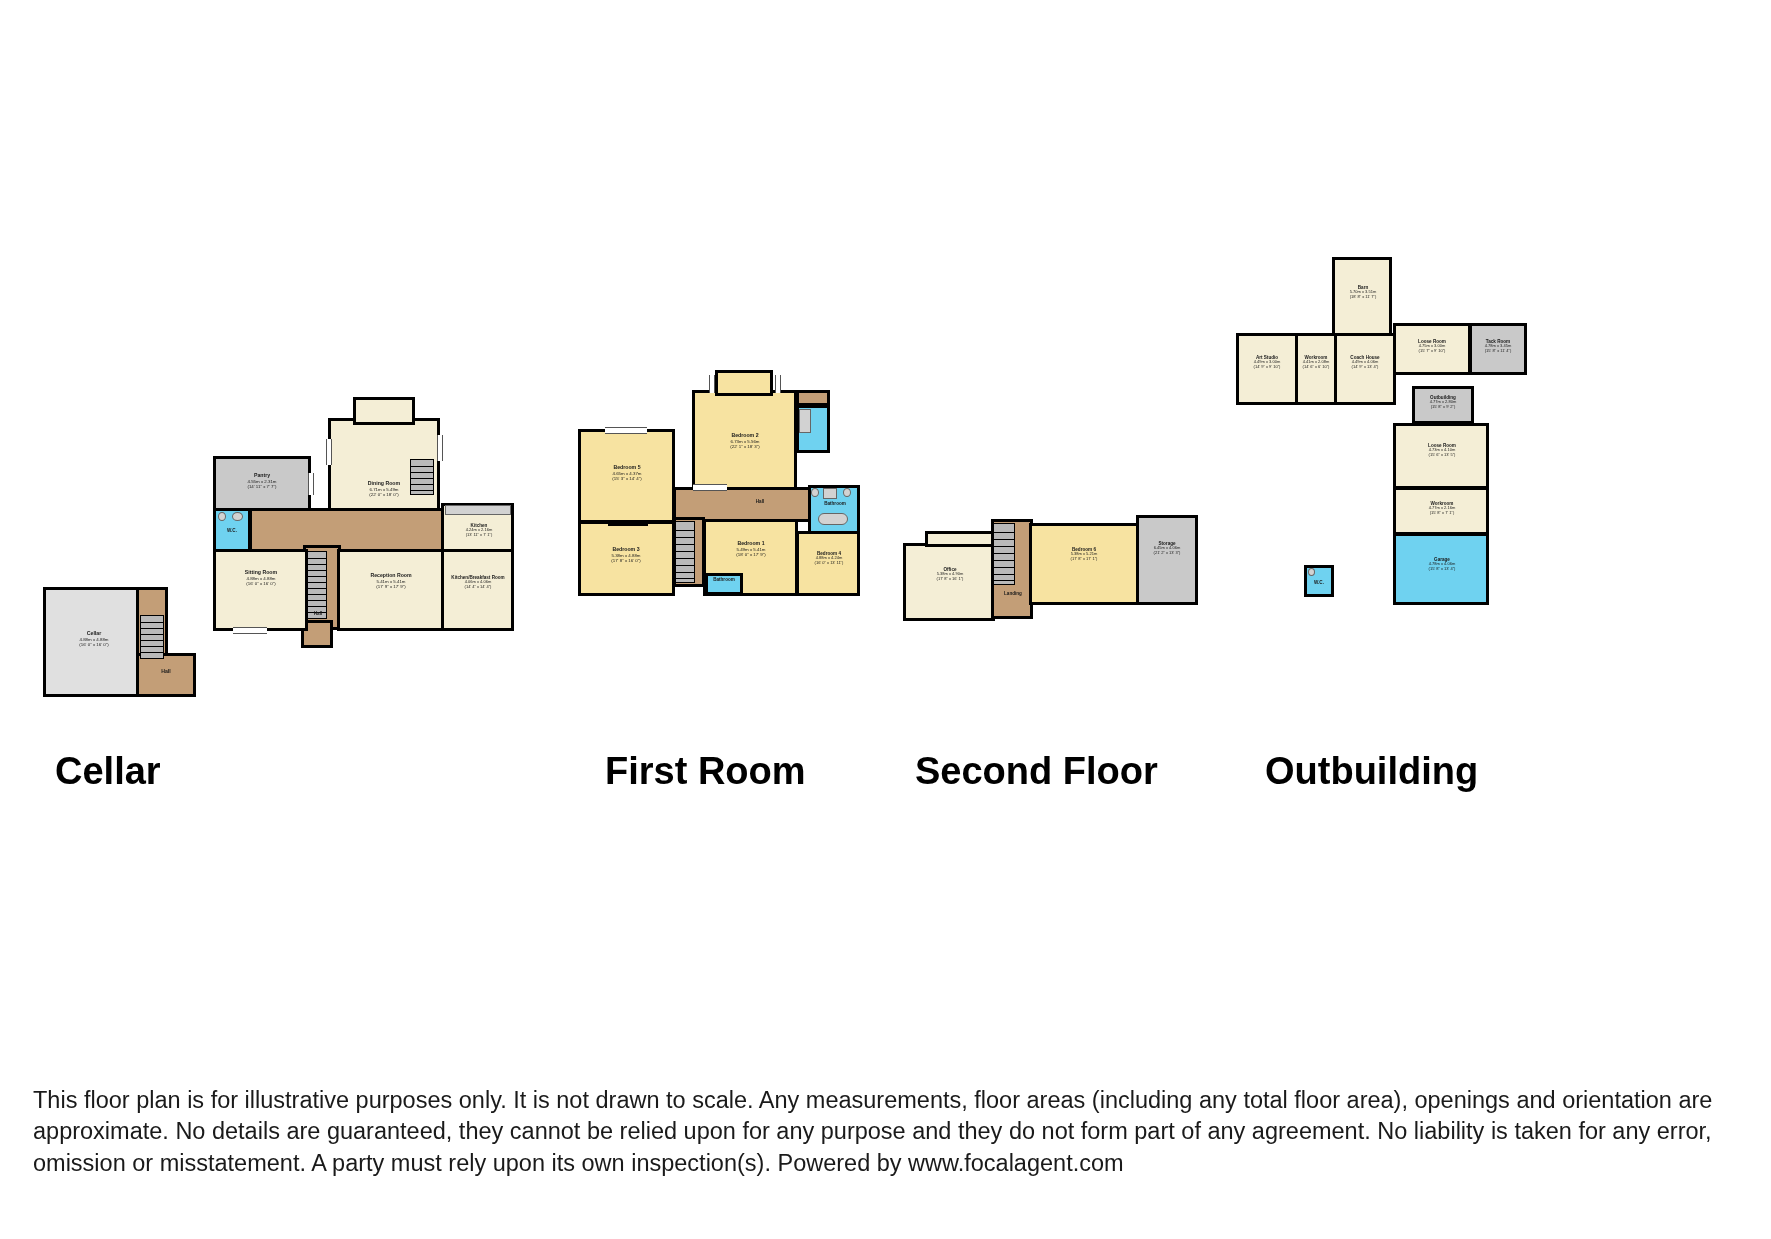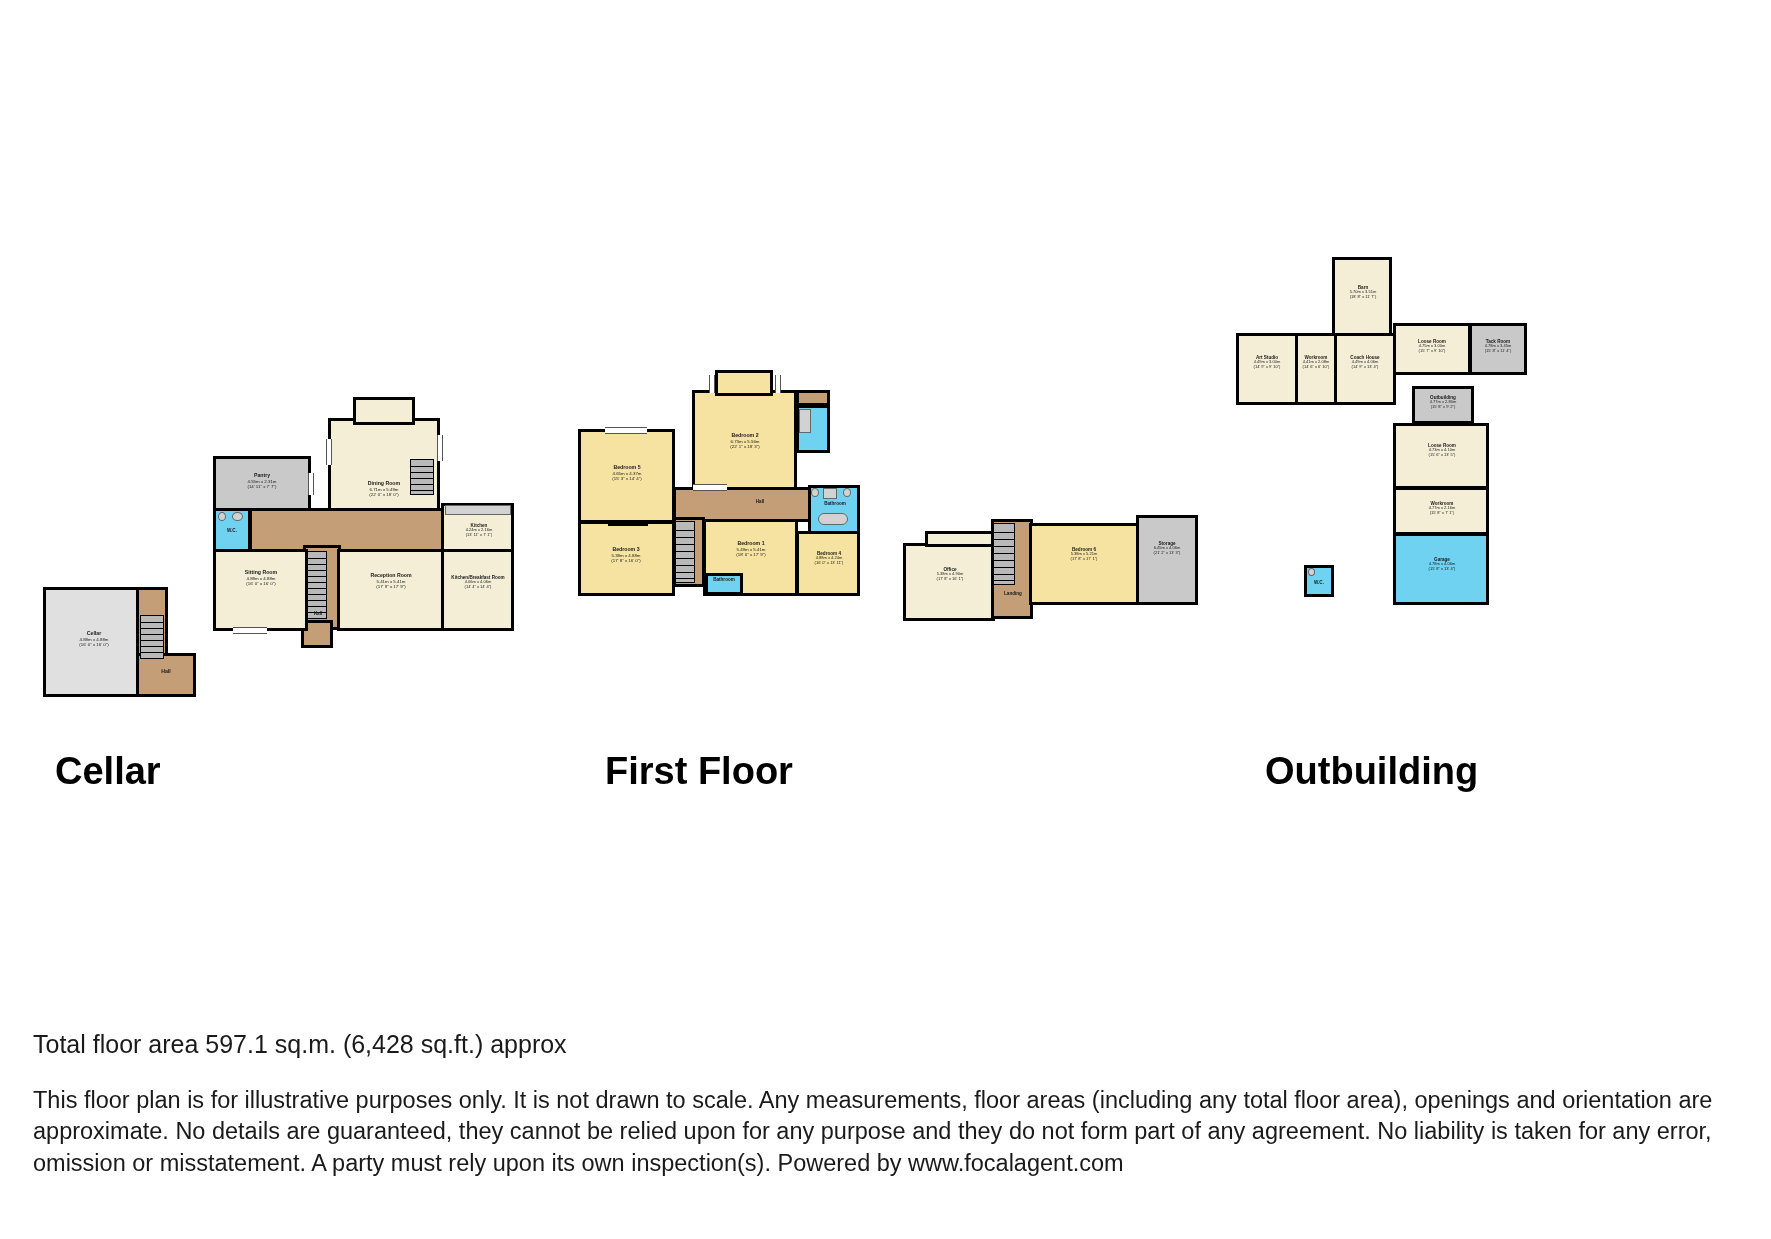--- a/index.html
+++ b/index.html
@@ -221,21 +221,21 @@
       <span class="d2">(18' 0" x 17' 9")</span>
     </div>
 
     <div class="room r-yellow" style="left:243px;top:166px;width:64px;height:65px;"></div>
     <div class="lbl sm" style="left:246px;top:186px;width:60px;">
       <span class="nm">Bedroom 4</span>
       <span class="d1">4.88m x 4.24m</span>
       <span class="d2">(16' 0" x 13' 11")</span>
     </div>
   </div>
-  <div class="caption" style="left:605px;top:750px;">First Floor</div>
+  <div class="caption" style="left:605px;top:750px;">First Room</div>
 
   <div class="plan" style="left:895px;top:505px;width:310px;height:120px;">
 
     <div class="room r-cream" style="left:8px;top:38px;width:92px;height:78px;"></div>
     <div class="room r-cream" style="left:30px;top:26px;width:70px;height:16px;"></div>
     <div class="lbl sm" style="left:18px;top:62px;width:74px;">
       <span class="nm">Office</span>
       <span class="d1">5.38m x 4.90m</span>
       <span class="d2">(17' 8" x 16' 1")</span>
     </div>
@@ -262,20 +262,21 @@
       <span class="d2">(17' 8" x 17' 1")</span>
     </div>
 
     <div class="room r-grey" style="left:241px;top:10px;width:62px;height:90px;"></div>
     <div class="lbl sm" style="left:243px;top:36px;width:58px;">
       <span class="nm">Storage</span>
       <span class="d1">6.45m x 4.06m</span>
       <span class="d2">(21' 2" x 13' 3")</span>
     </div>
   </div>
+  <div class="caption" style="left:915px;top:750px;">Second Floor</div>
 
   <div class="plan" style="left:1232px;top:255px;width:300px;height:370px;">
 
     <div class="room r-cream" style="left:100px;top:2px;width:60px;height:80px;"></div>
     <div class="lbl sm" style="left:103px;top:30px;width:56px;">
       <span class="nm">Barn</span>
       <span class="d1">5.70m x 3.51m</span>
       <span class="d2">(18' 8" x 11' 7")</span>
     </div>
 
@@ -343,16 +344,15 @@
     </div>
 
     <div class="room r-blue" style="left:72px;top:310px;width:30px;height:32px;"></div>
     <div class="fixr" style="left:76px;top:313px;width:7px;height:8px;"></div>
     <div class="lbl sm" style="left:74px;top:325px;width:26px;">
       <span class="nm">W.C.</span>
     </div>
   </div>
   <div class="caption" style="left:1265px;top:750px;">Outbuilding</div>
 
-  <div id="total">Total floor area 597.1 sq.m. (6,428 sq.ft.) approx</div>
   <div id="disc">This floor plan is for illustrative purposes only. It is not drawn to scale. Any measurements, floor areas (including any total floor area), openings and orientation are approximate. No details are guaranteed, they cannot be relied upon for any purpose and they do not form part of any agreement. No liability is taken for any error, omission or misstatement. A party must rely upon its own inspection(s). Powered by www.focalagent.com</div>
 
 </div>
 
 </body></html>

